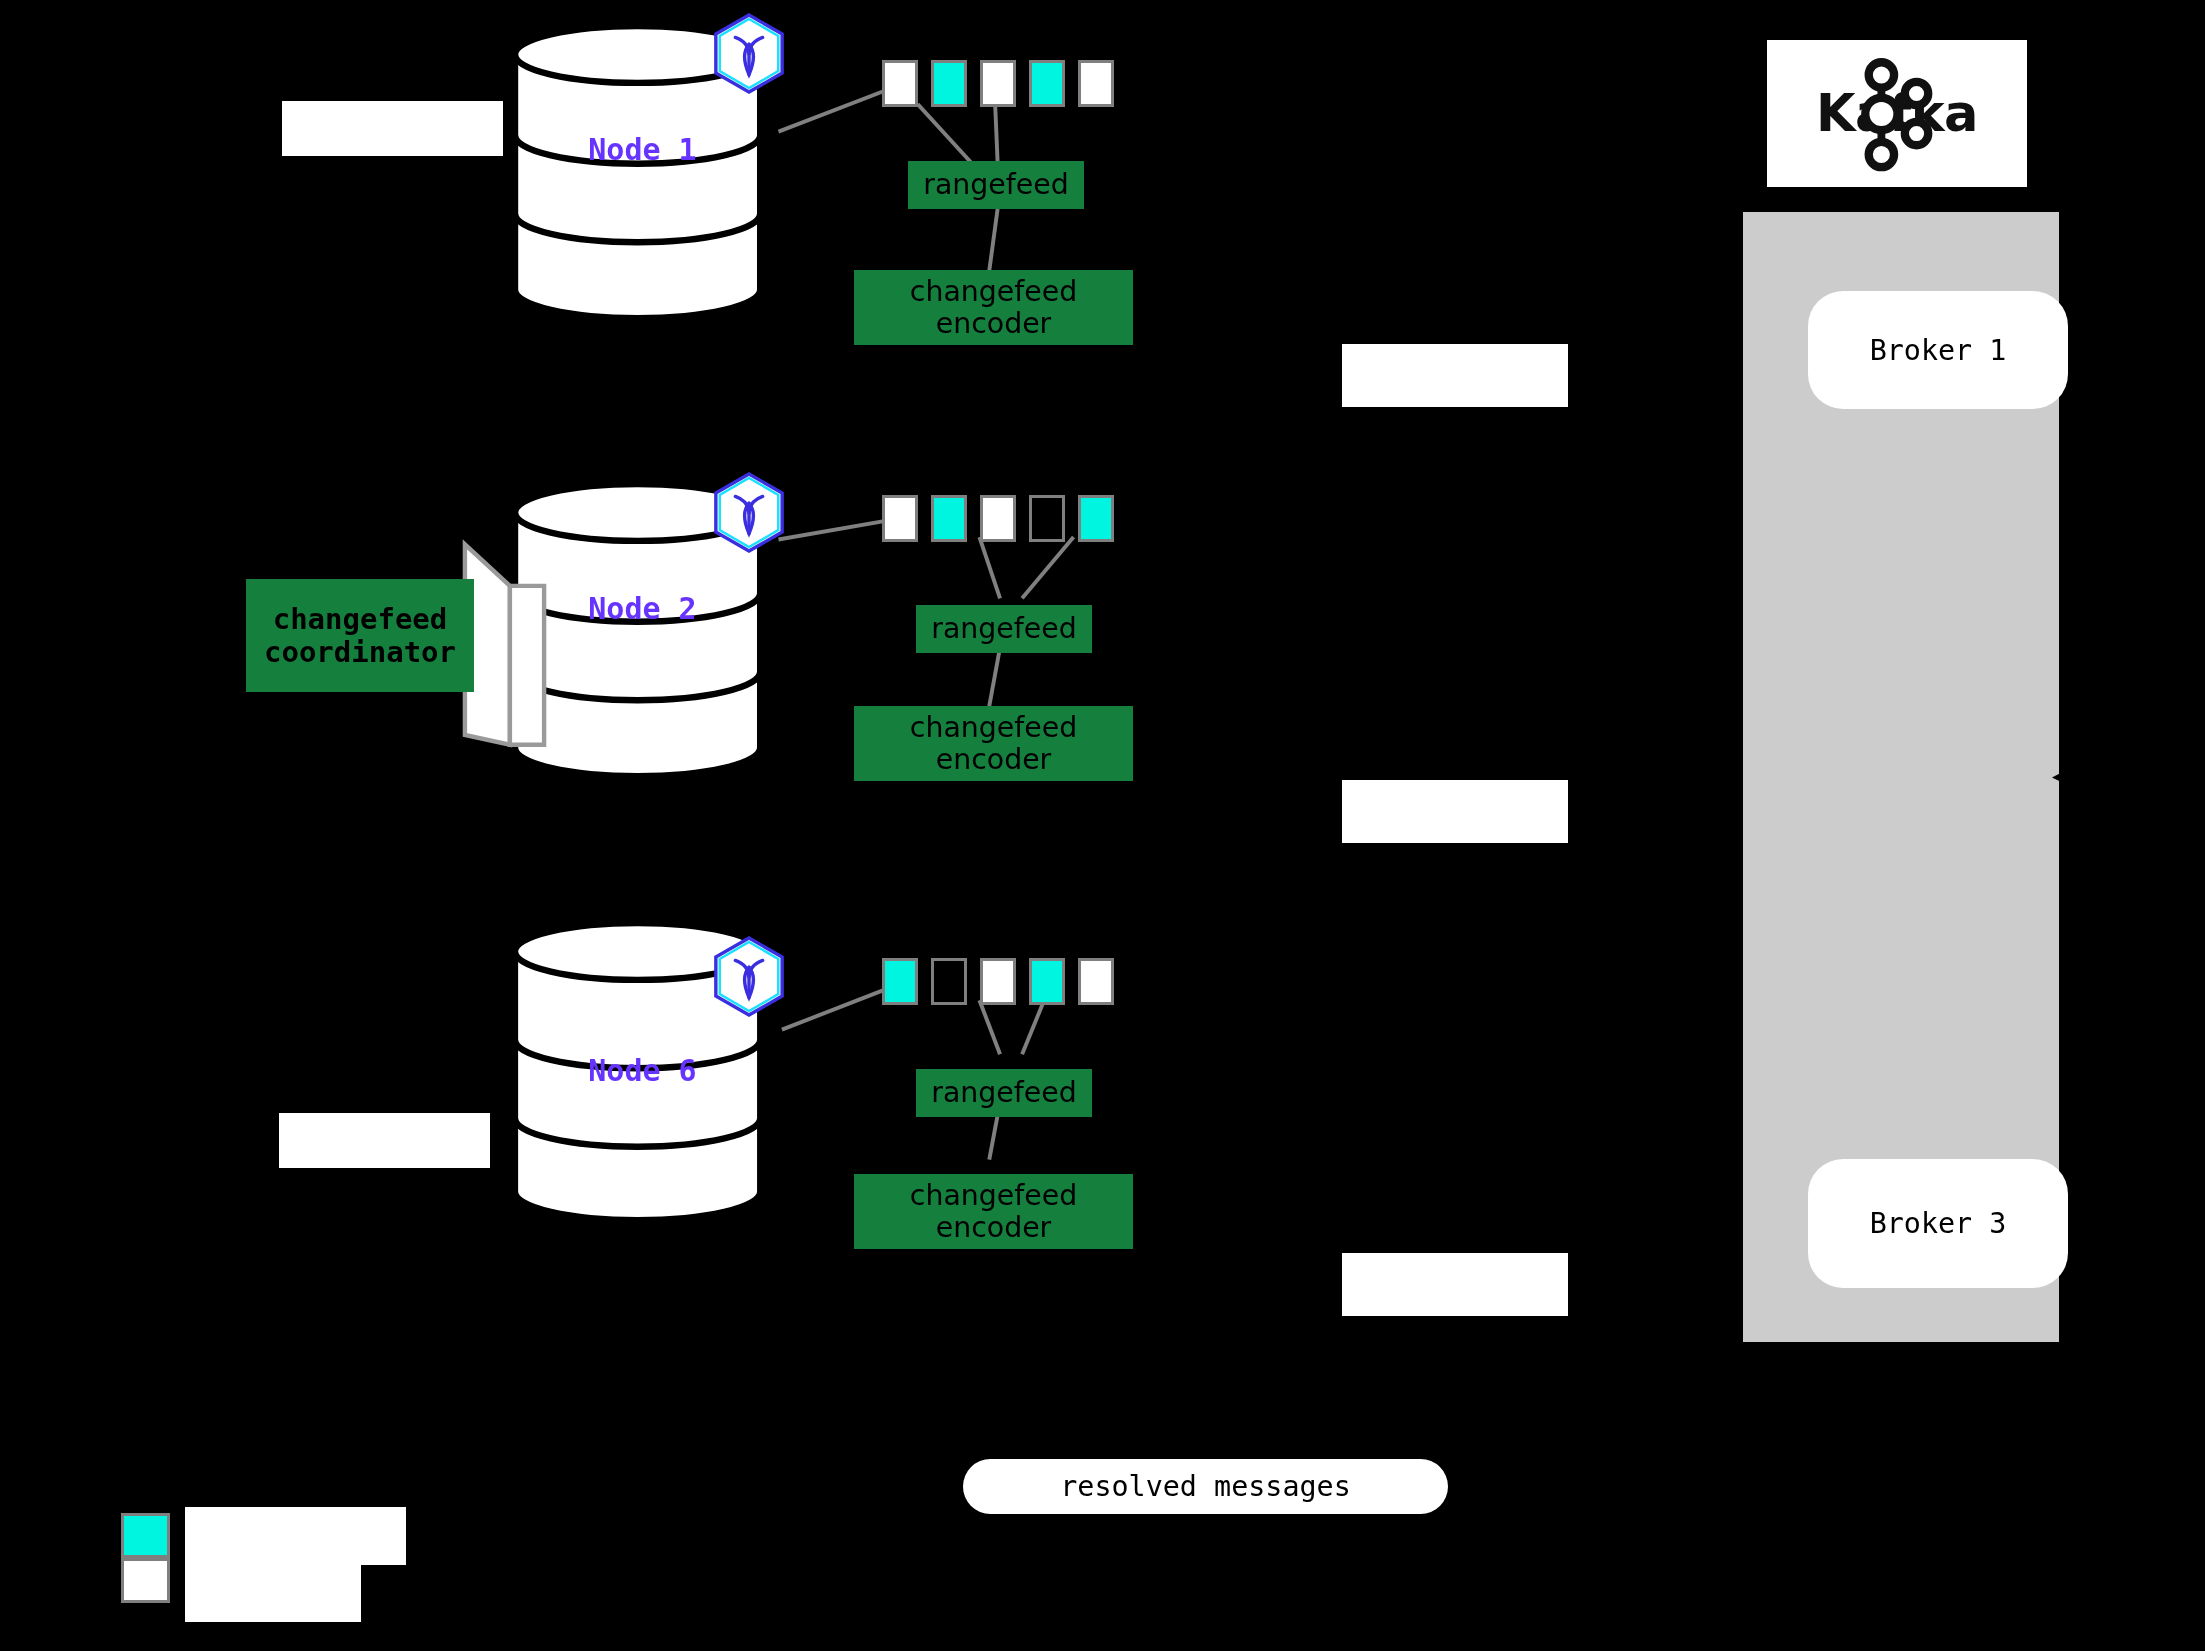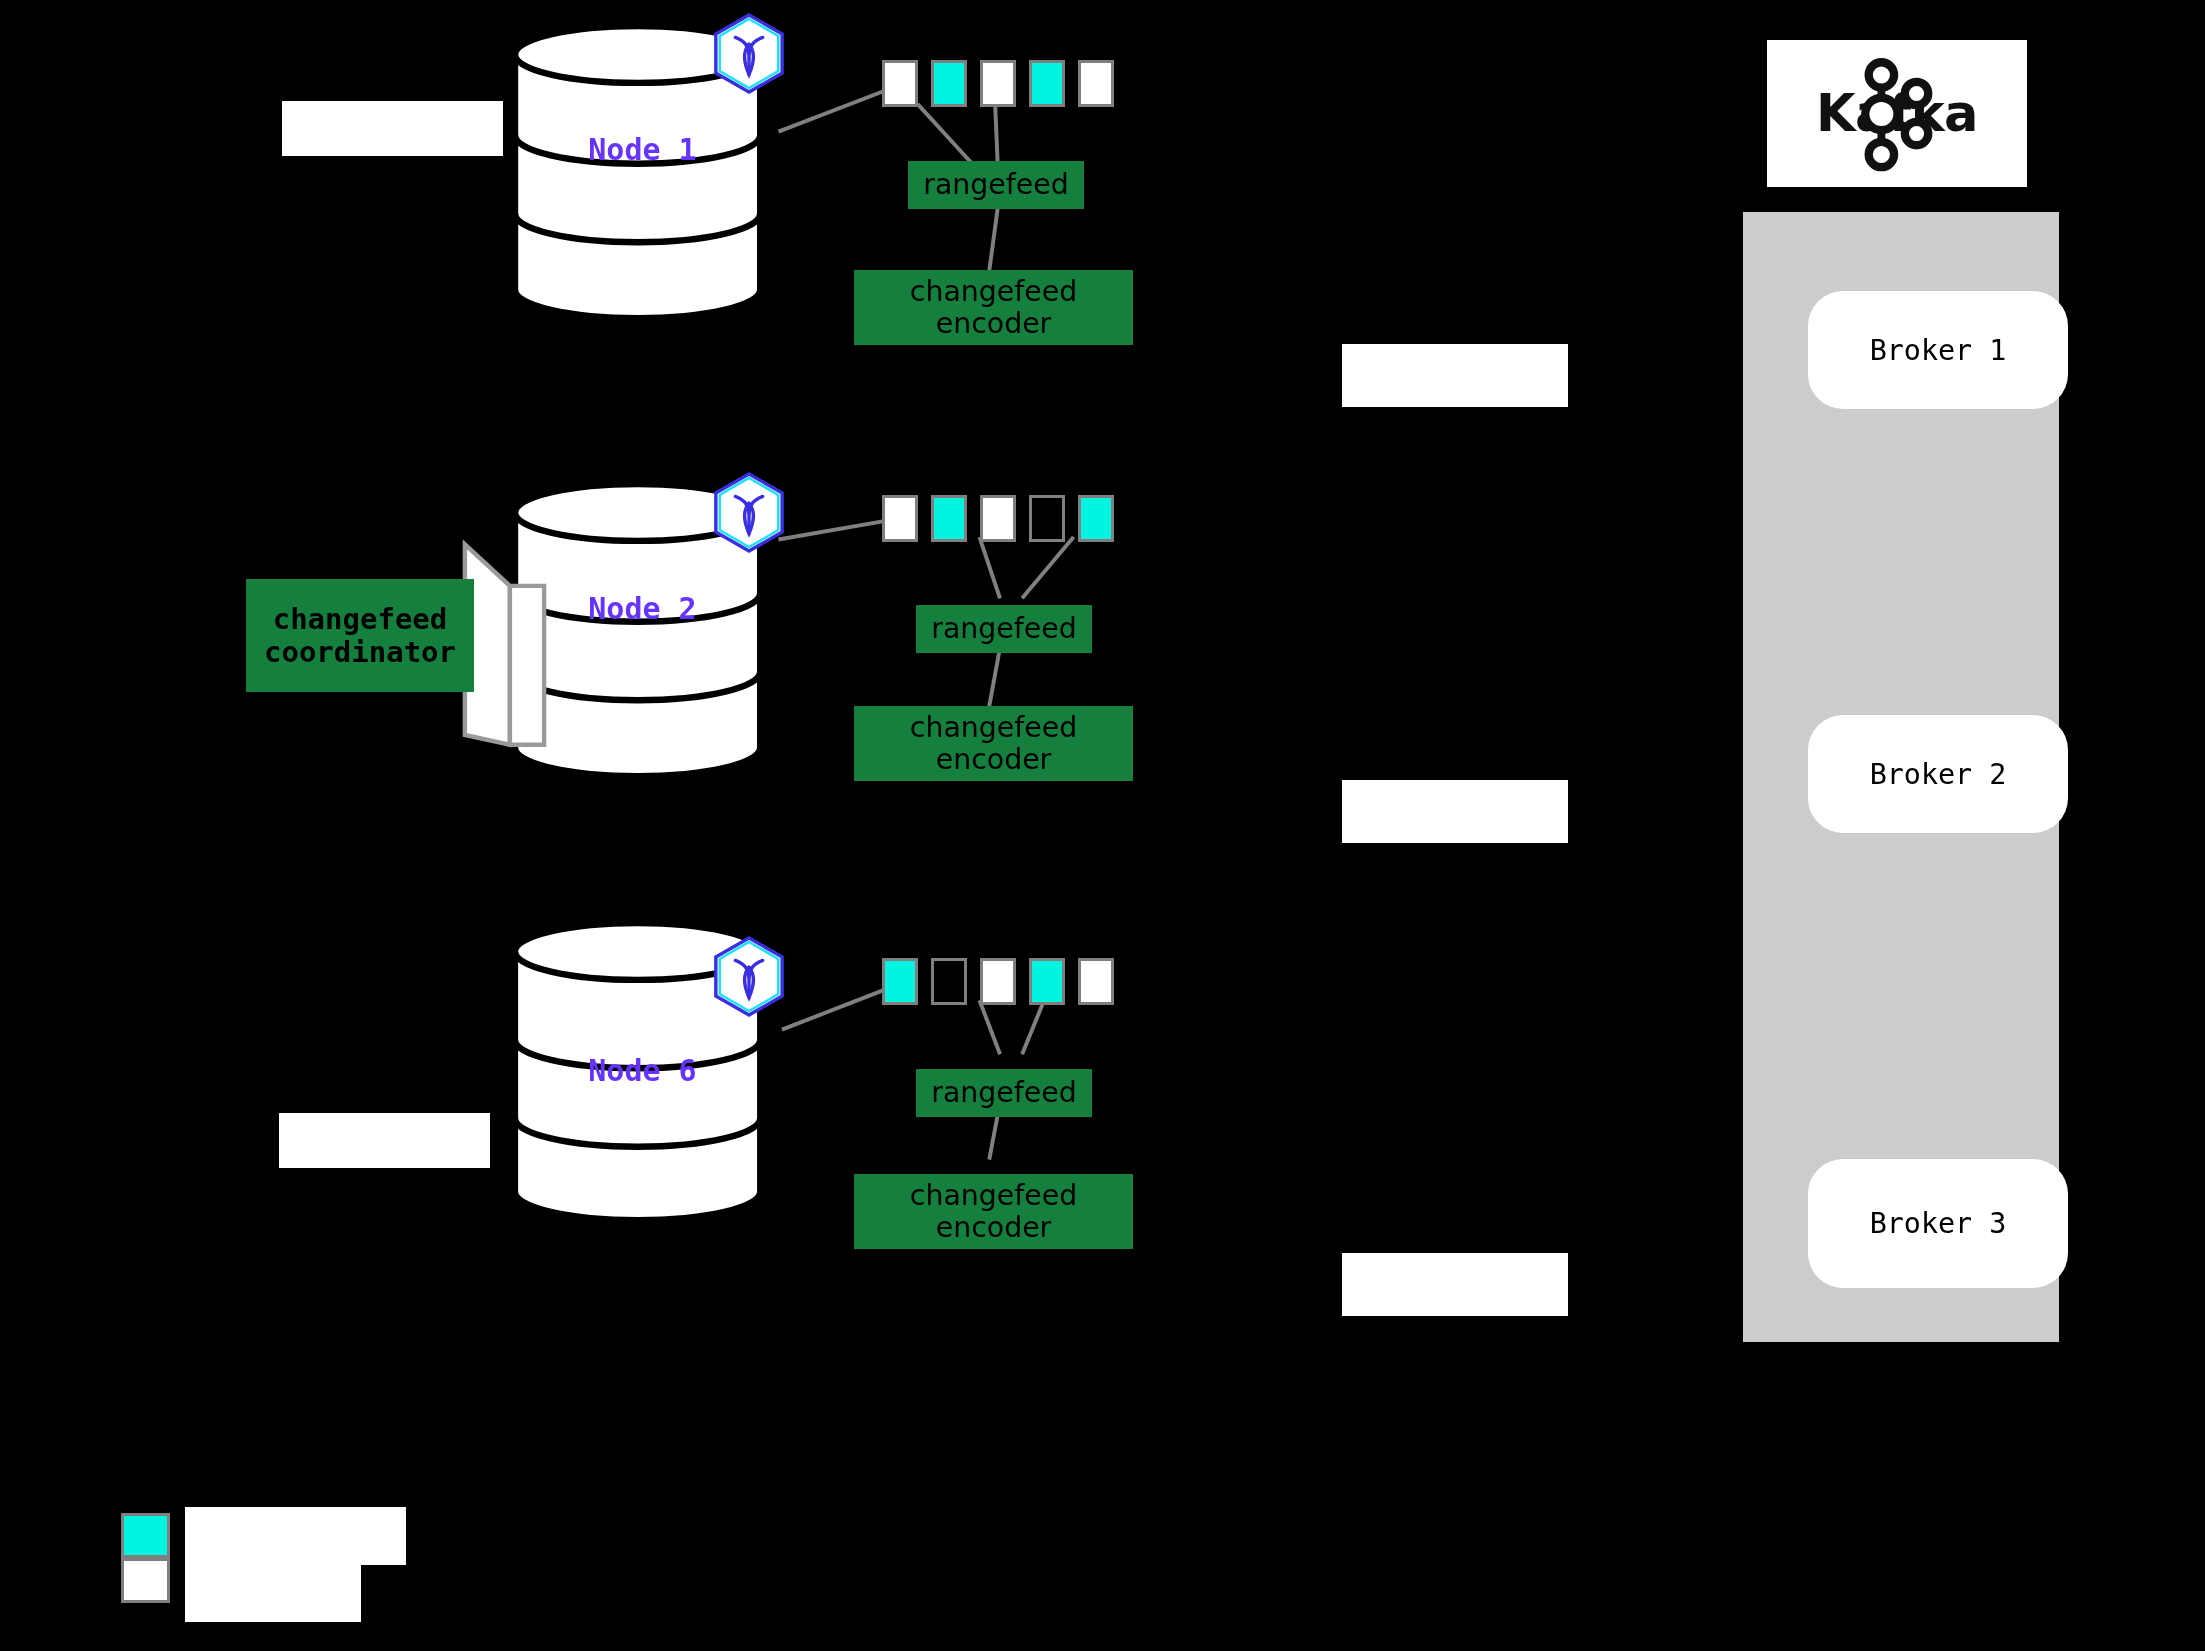--- a/index.html
+++ b/index.html
@@ -249,23 +249,23 @@
     <polygon points="50,0 0,26 50,50" fill="#000"></polygon>
   </svg>
   <svg class="abs" style="left:2052px;top:765px;width:29px;height:29px" viewBox="0 0 60 60" width="29" height="29">
     <polygon points="50,0 0,26 50,50" fill="#000"></polygon>
   </svg>
   <svg class="abs" style="left:2052px;top:1216px;width:29px;height:29px" viewBox="0 0 60 60" width="29" height="29">
     <polygon points="50,0 0,26 50,50" fill="#000"></polygon>
   </svg>
 
   <div class="broker" style="left:1772px;top:291px;width:260px;height:118px;font-size:28.4px;">Broker 1</div>
-  <div class="broker" style="left:1772px;top:715px;width:260px;height:118px;font-size:28.4px;">Broker 2</div>
   <div class="broker" style="left:1772px;top:1159px;width:260px;height:129px;font-size:28.4px;">Broker 3</div>
 
+  <div id="resolved-pill" style="left:963px;top:1459px;width:485px;height:55px;font-size:28.4px;">resolved messages</div>
 
   <div class="legend-swatch" style="left:121px;top:1513px;width:49px;height:45px;background:#00f5e1;"></div>
   <div class="wlabel" style="left:185px;top:1507px;width:221px;height:58px;font-size:27.5px;line-height:58px;">
     <span>Leaseholder</span>
   </div>
 
   <div class="legend-swatch" style="left:121px;top:1558px;width:49px;height:45px;background:#ffffff;"></div>
   <div class="wlabel" style="left:185px;top:1564px;width:176px;height:58px;font-size:27.5px;line-height:53px;">
     <span>Replica</span>
   </div>

